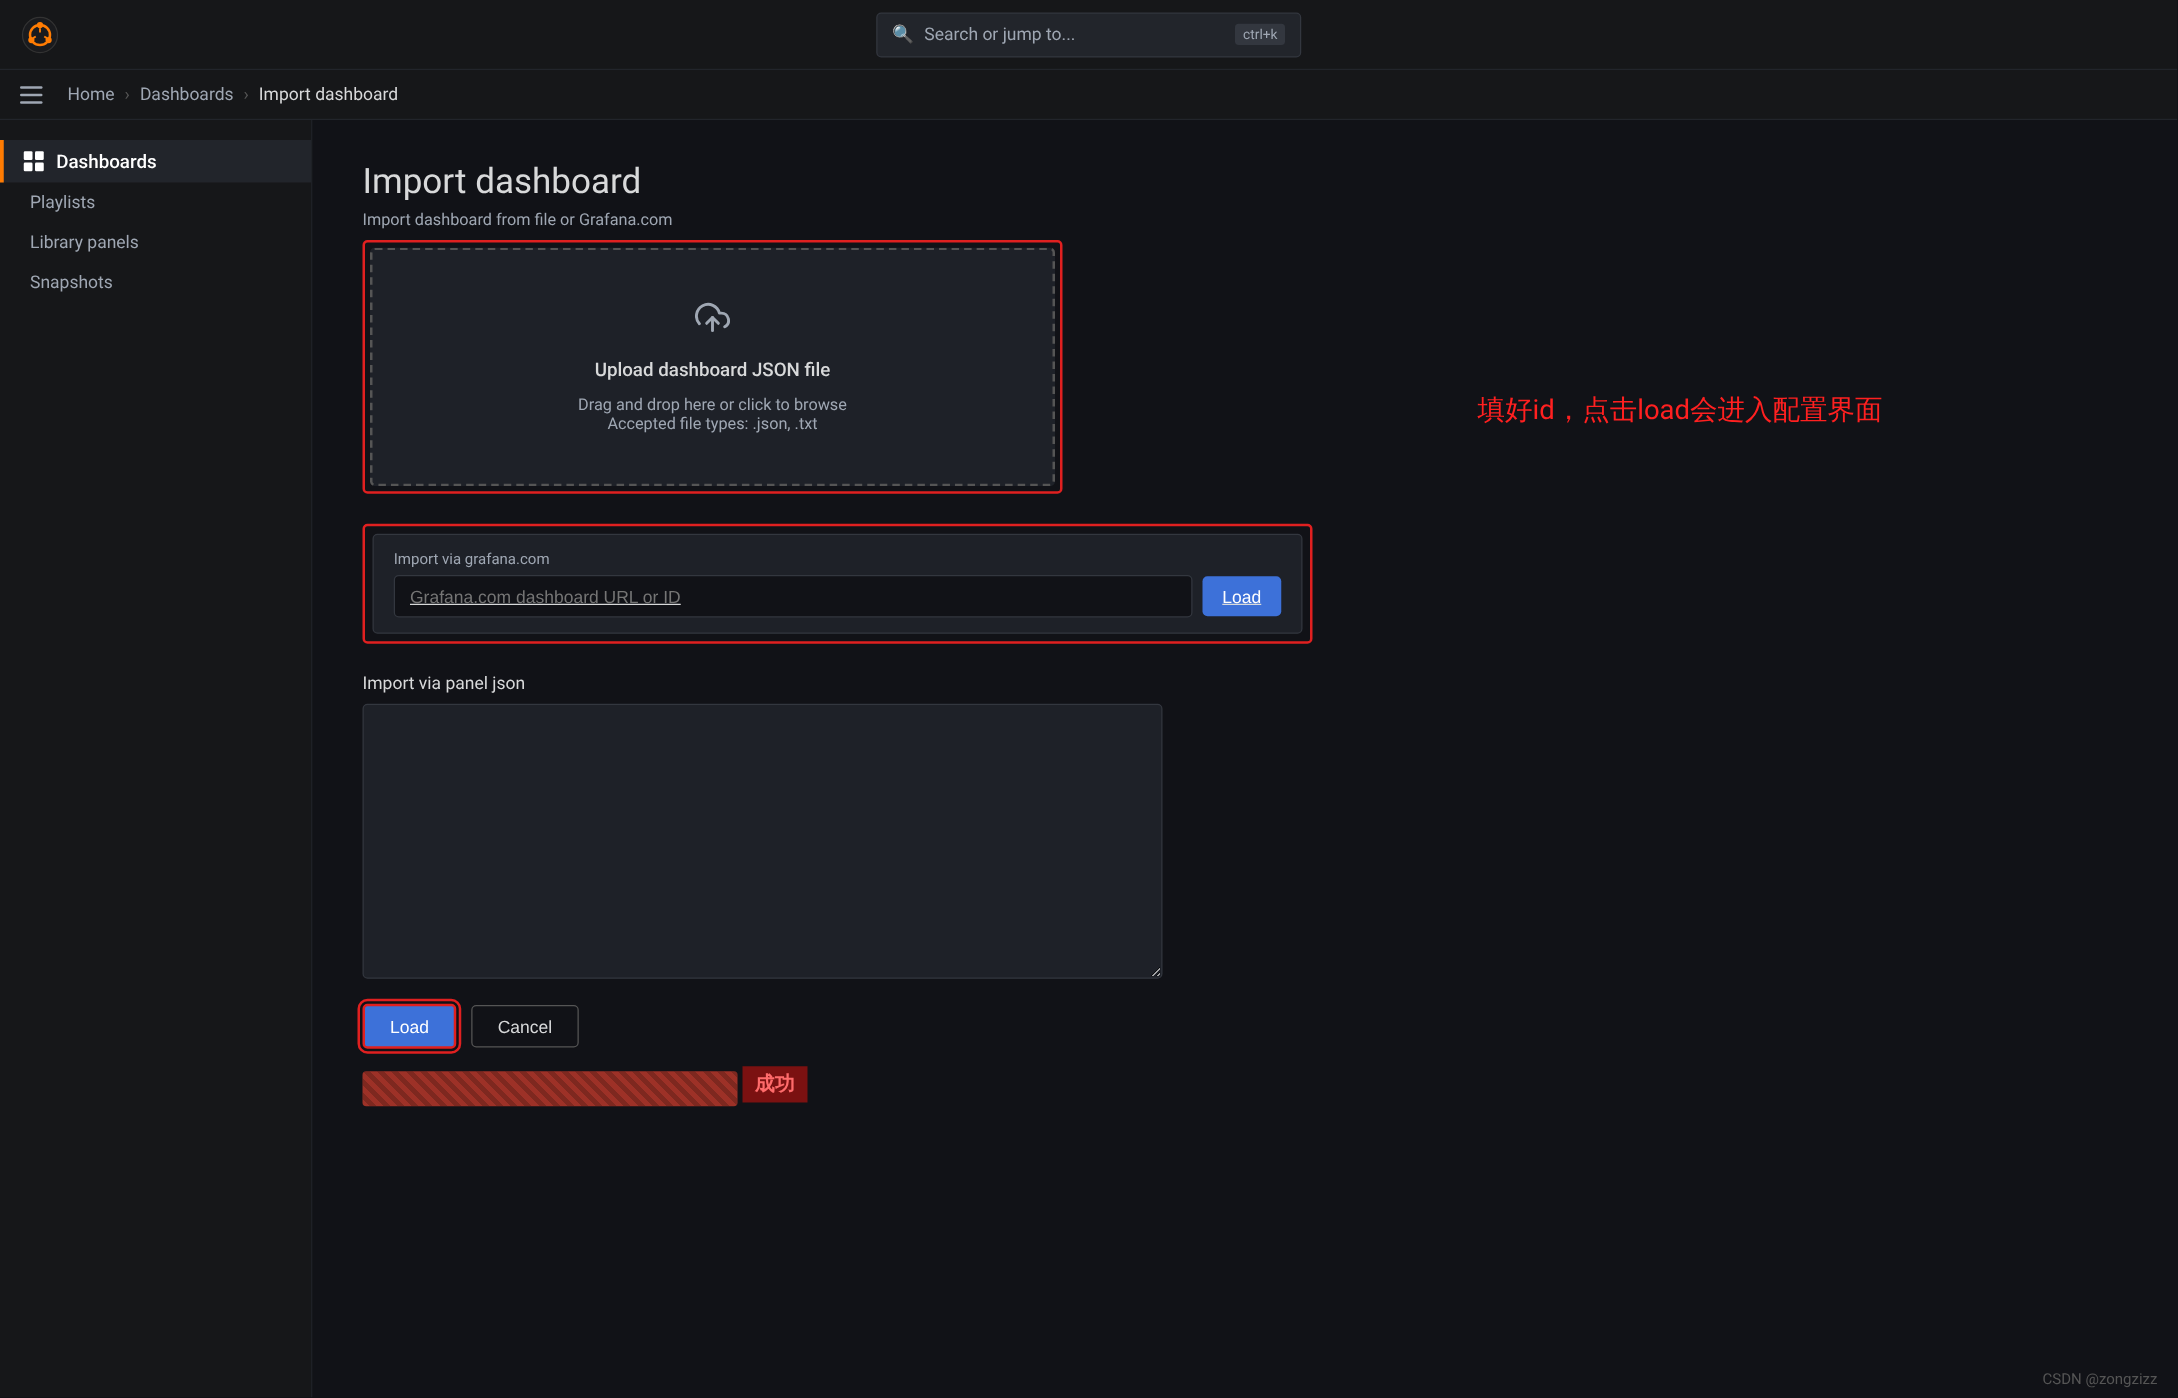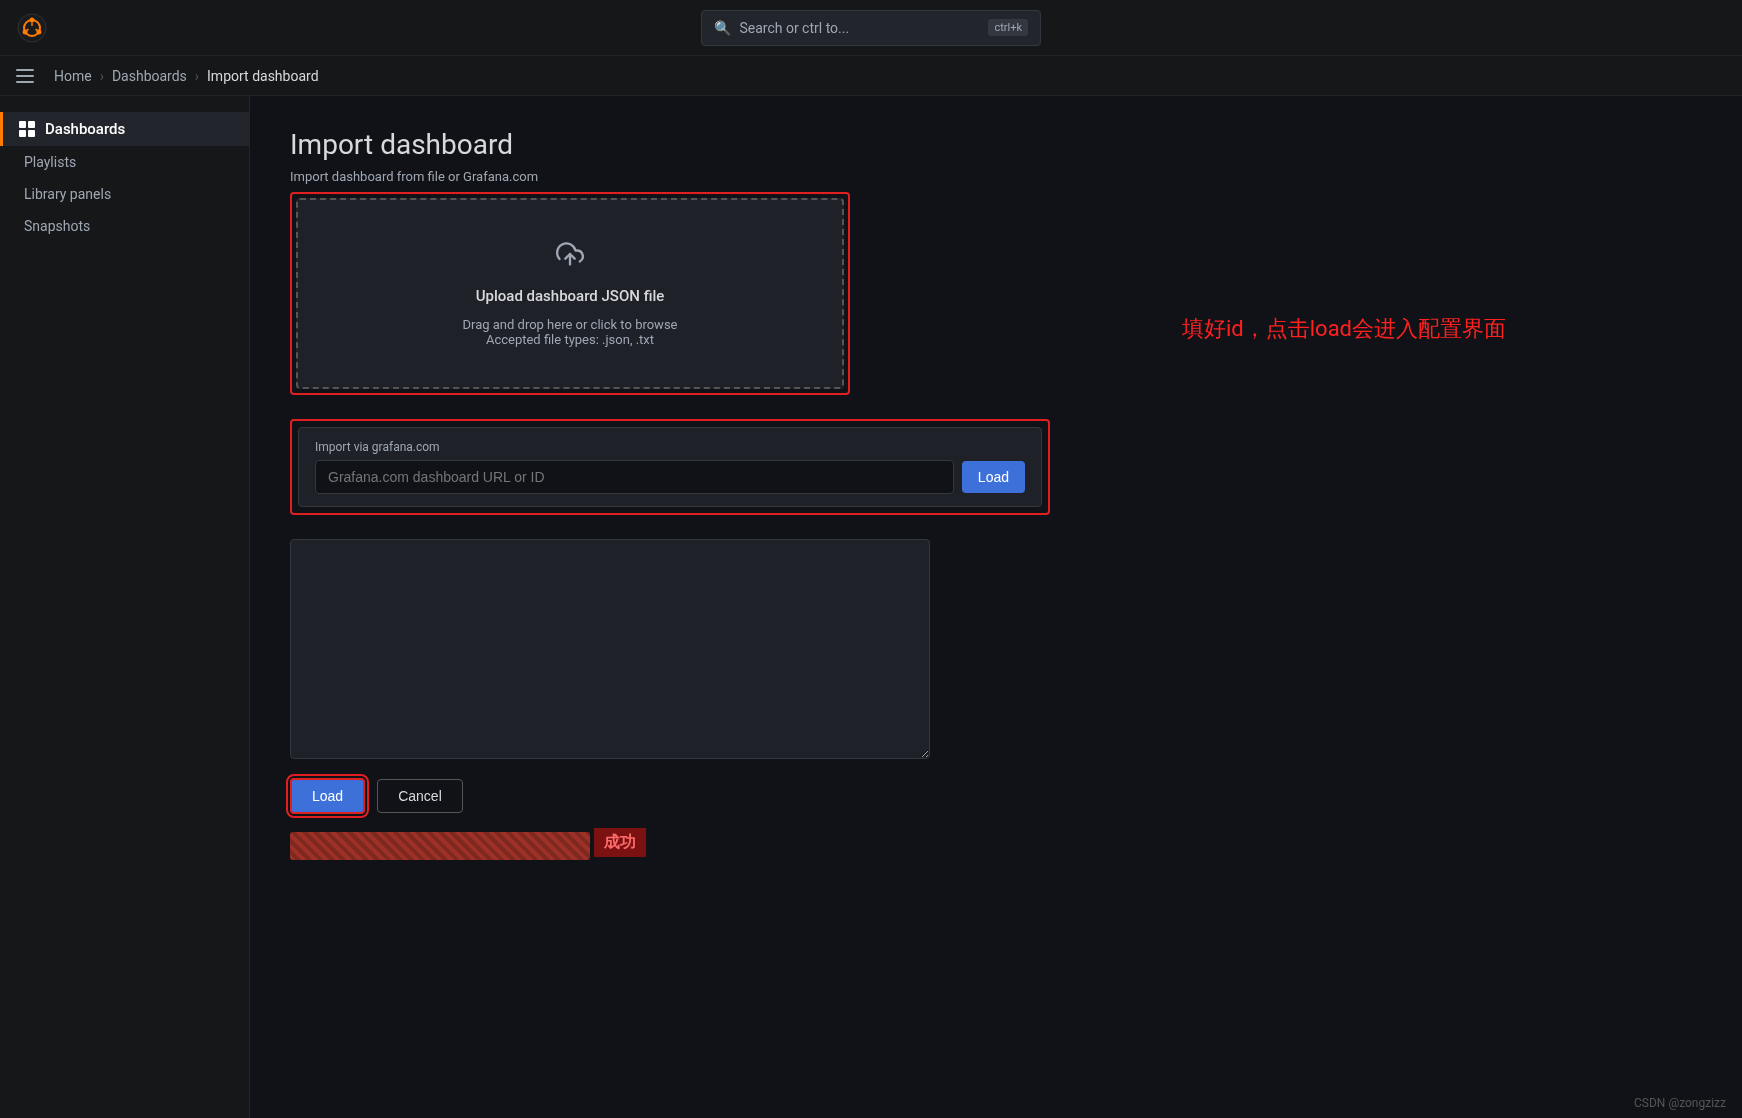--- a/index.html
+++ b/index.html
@@ -228,20 +228,21 @@
       background: #1e2128;
     }
     .import-url-inner .section-label {
       margin-bottom: 6px;
       font-size: 12px;
     }
     .import-url-row {
       display: flex;
       gap: 8px;
       align-items: center;
+      text-decoration: underline;
     }
     .url-input {
       flex: 1;
       background: #111217;
       border: 1px solid #33373f;
       border-radius: 4px;
       padding: 8px 12px;
       color: #9fa7b3;
       font-size: 14px;
       outline: none;
@@ -360,21 +361,21 @@
       <line x1="16" y1="10.5" x2="16" y2="14" stroke="#ff7c03" stroke-width="1.5"></line>
       <circle cx="22.9" cy="20" r="2.5" fill="#ff7c03"></circle>
       <line x1="21.5" y1="18.5" x2="19.4" y2="17.2" stroke="#ff7c03" stroke-width="1.5"></line>
       <circle cx="9.1" cy="20" r="2.5" fill="#ff7c03"></circle>
       <line x1="10.5" y1="18.5" x2="12.6" y2="17.2" stroke="#ff7c03" stroke-width="1.5"></line>
     </svg>
   </div>
 
   <div class="topbar-search">
     <span style="color:#9fa7b3;">🔍</span>
-    <span class="search-text">Search or ctrl to...</span>
+    <span class="search-text">Search or jump to...</span>
     <span class="kbd">ctrl+k</span>
   </div>
 </div>
 
 <div class="breadcrumb-bar">
   <div class="hamburger">
     <span></span>
       <span></span>
       <span></span>
   </div>
@@ -436,20 +437,21 @@
       <div class="import-url-inner">
         <div class="section-label">Import via grafana.com</div>
         <div class="import-url-row">
           <input type="text" class="url-input" placeholder="Grafana.com dashboard URL or ID" style="">
           <button class="load-btn">Load</button>
         </div>
       </div>
     </div>
 
     <div>
+      <div class="panel-json-label">Import via panel json</div>
       <textarea class="panel-json-textarea" style=""></textarea>
     </div>
 
     <div class="bottom-buttons">
       <button class="load-btn-bottom">Load</button>
       <button class="cancel-btn">Cancel</button>
     </div>
 
     <div style="display:flex; align-items:center; margin-top:10px;">
       <div class="redacted-bar"></div>

